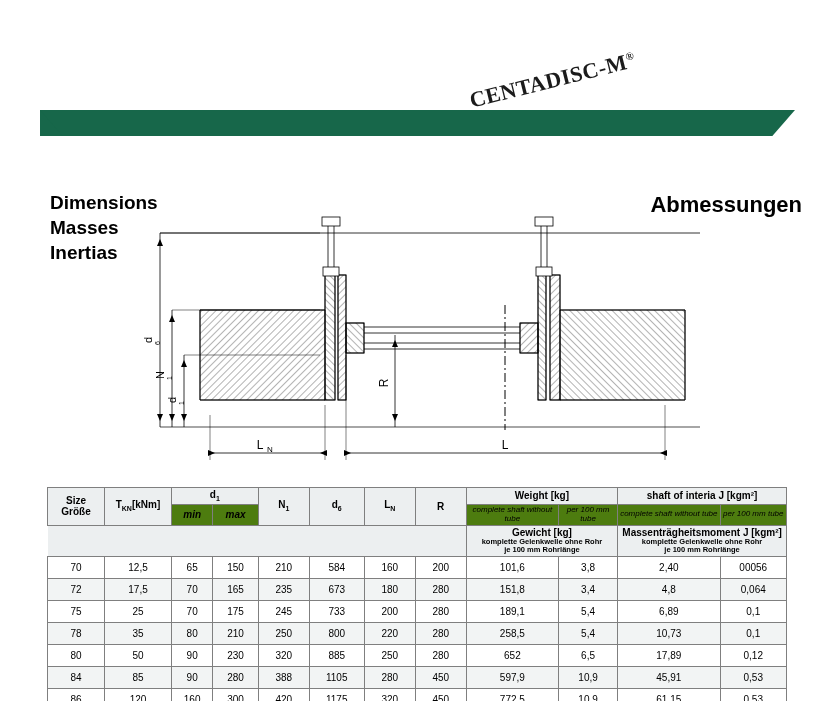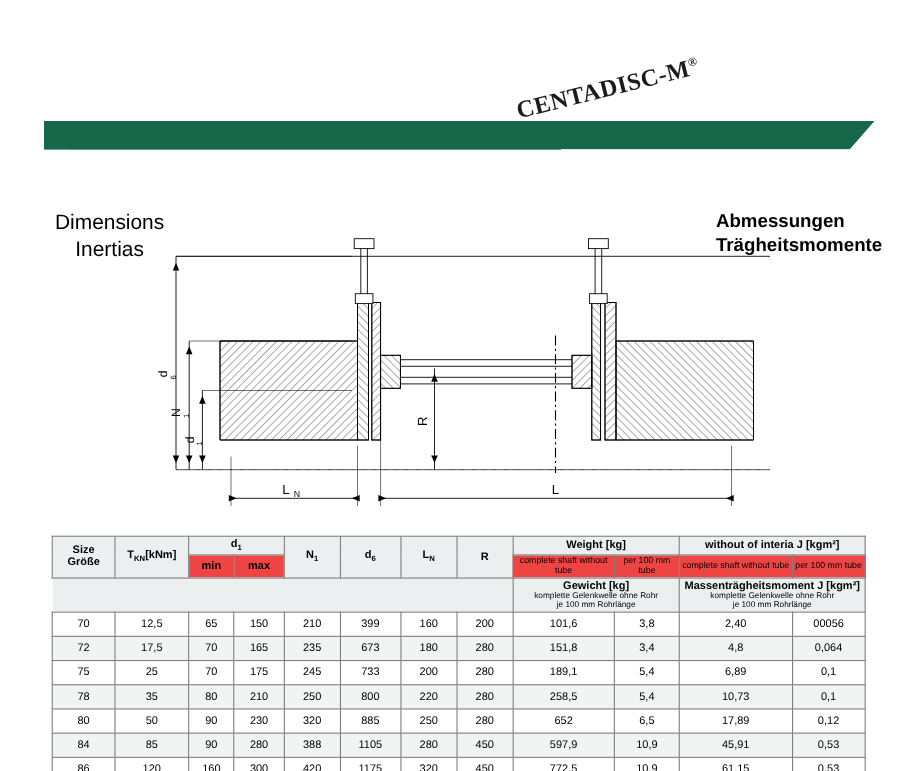--- a/index.html
+++ b/index.html
@@ -48,64 +48,64 @@
     font-family:"Liberation Serif", serif;
     font-weight:bold;font-size:22px;color:#1b1b1b;
     letter-spacing:0.5px;
     white-space:nowrap;
   }
   .brandline sup{font-size:11px;vertical-align:super;}
 
   
   .title-left{
     position:absolute;left:50px;top:190px;
-    font-weight:normal;font-size:19px;line-height:1.32;text-align:center;
+    font-weight:bold;font-size:19px;line-height:1.32;
   }
   .title-right{
-    position:absolute;right:28px;top:190px;text-align:left;
-    font-weight:bold;font-size:17px;line-height:1.32;
+    position:absolute;right:28px;top:190px;text-align:center;
+    font-weight:bold;font-size:22px;line-height:1.32;
   }
 
   
   .drawing{position:absolute;left:120px;top:215px;width:600px;height:265px;}
   .drawing svg{display:block;}
 
   
   .tbl-wrap{position:absolute;left:47px;top:487px;width:740px;}
   table{border-collapse:collapse;width:740px;font-size:10px;}
   table th,table td{
     border:1px solid #7f7f7f;
     text-align:center;
     vertical-align:middle;
     padding:1px 2px;
   }
   thead th{background:#eceff0;font-weight:bold;font-size:10px;line-height:1.15;}
   thead th .sub{font-weight:normal;font-size:8px;display:block;line-height:1.1;}
-  thead th .subb{font-weight:normal;font-size:7.5px;display:block;line-height:1.1;}
+  thead th .subb{font-weight:bold;font-size:7.5px;display:block;line-height:1.1;}
   tbody td{height:19px;background:#ffffff;}
   tbody tr:nth-child(even) td{background:#f2f4f4;}
-  .sub-th{font-weight:bold;font-size:10px;background:#ef4444;}
+  .sub-th{font-weight:bold;font-size:10px;background:#4d7c0f;font-style:italic;}
   sub{font-size:7px;}
 </style>
 </head>
 <body>
 
 <div class="header">
   <div class="band-left"></div>
   <div class="band"></div>
   <div class="brandline"><span>CENTADISC-M</span><sup>®</sup></div>
 </div>
 
 <div class="title-left">
   <div>Dimensions</div>
+  <div>Masses</div>
   <div>Inertias</div>
 </div>
 <div class="title-right">
   <div>Abmessungen</div>
-  <div>Trägheitsmomente</div>
 </div>
 
 <div class="drawing">
 <svg width="600" height="265" viewBox="0 0 600 265" xmlns="http://www.w3.org/2000/svg">
   <defs>
     <pattern id="hatchA" width="5" height="5" patternTransform="rotate(45)" patternUnits="userSpaceOnUse">
       <line x1="0" y1="0" x2="0" y2="5" stroke="#000" stroke-width="0.6"></line>
     </pattern>
     <pattern id="hatchB" width="5" height="5" patternTransform="rotate(-45)" patternUnits="userSpaceOnUse">
       <line x1="0" y1="0" x2="0" y2="5" stroke="#000" stroke-width="0.6"></line>
@@ -232,21 +232,21 @@
       <th rowspan="2" style="width:46px">
         <span>L</span><sub>N</sub>
       </th>
       <th rowspan="2" style="width:46px">
         <span>R</span>
       </th>
       <th colspan="2" style="width:170px">
         <span>Weight [kg]</span>
       </th>
       <th colspan="2" style="width:176px">
-        <span>without of interia J [kgm²]</span>
+        <span>shaft of interia J [kgm²]</span>
       </th>
     </tr>
     <tr>
       <th class="sub-th">min</th>
       <th class="sub-th">max</th>
       <th class="sub-th">
         <span class="sub">complete shaft
 without tube</span>
       </th>
       <th class="sub-th">
@@ -276,21 +276,21 @@
 Rohrlänge</span></th>
     </tr>
   </thead>
   <tbody id="tbody">
         <tr>
           <td>70</td>
           <td>12,5</td>
           <td>65</td>
           <td>150</td>
           <td>210</td>
-          <td>399</td>
+          <td>584</td>
           <td>160</td>
           <td>200</td>
           <td>101,6</td>
           <td>3,8</td>
           <td>2,40</td>
           <td>00056</td>
         </tr>
         <tr>
           <td>72</td>
           <td>17,5</td>

